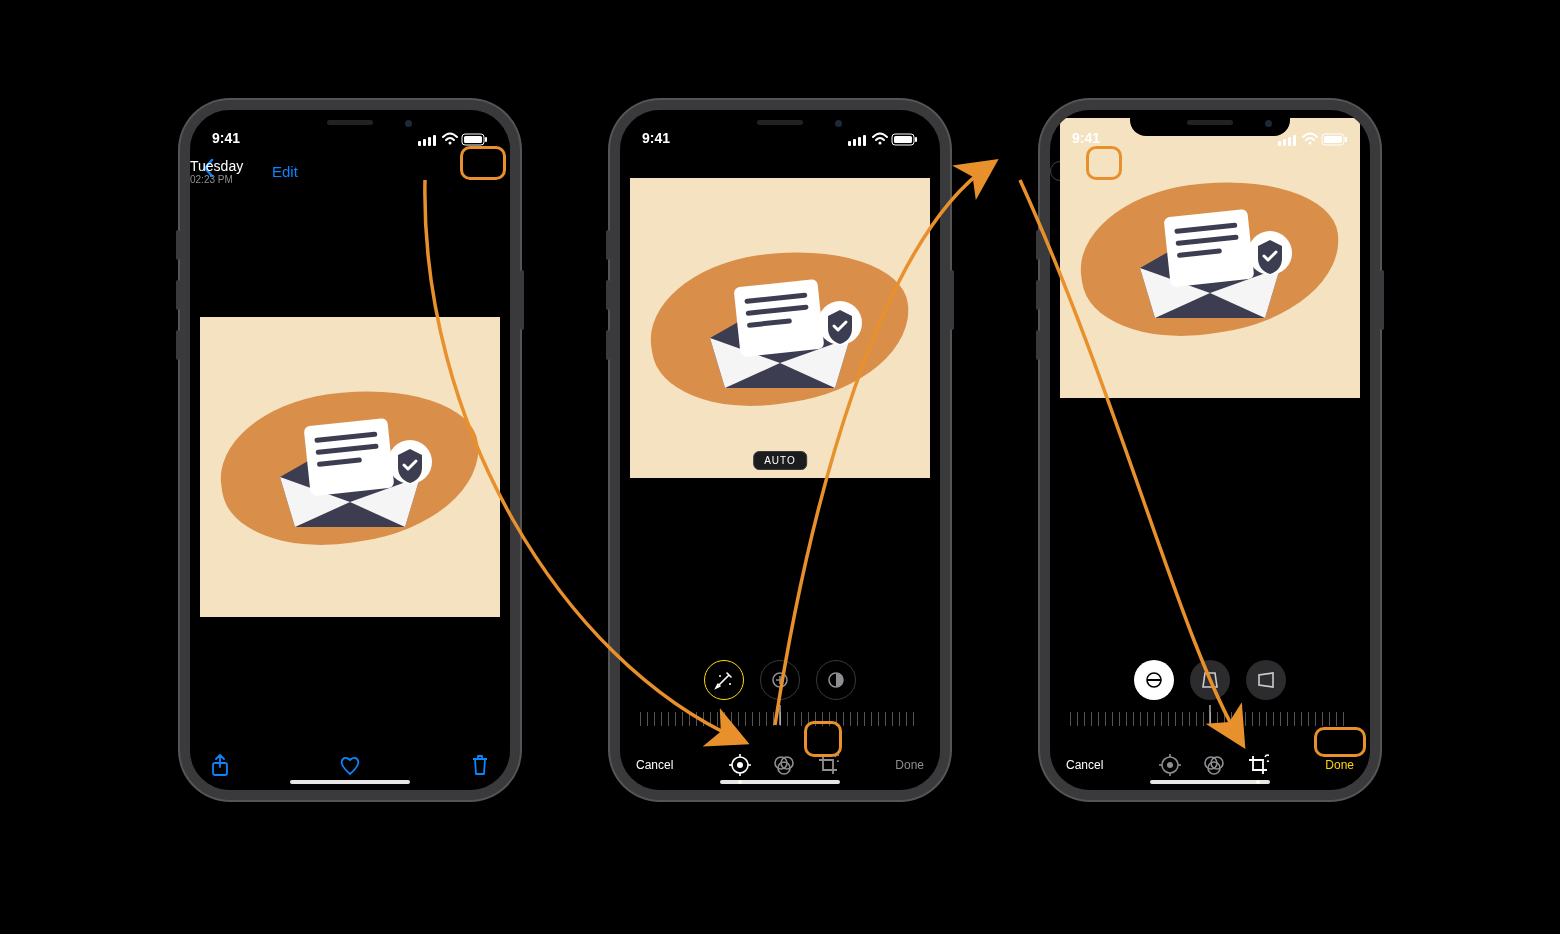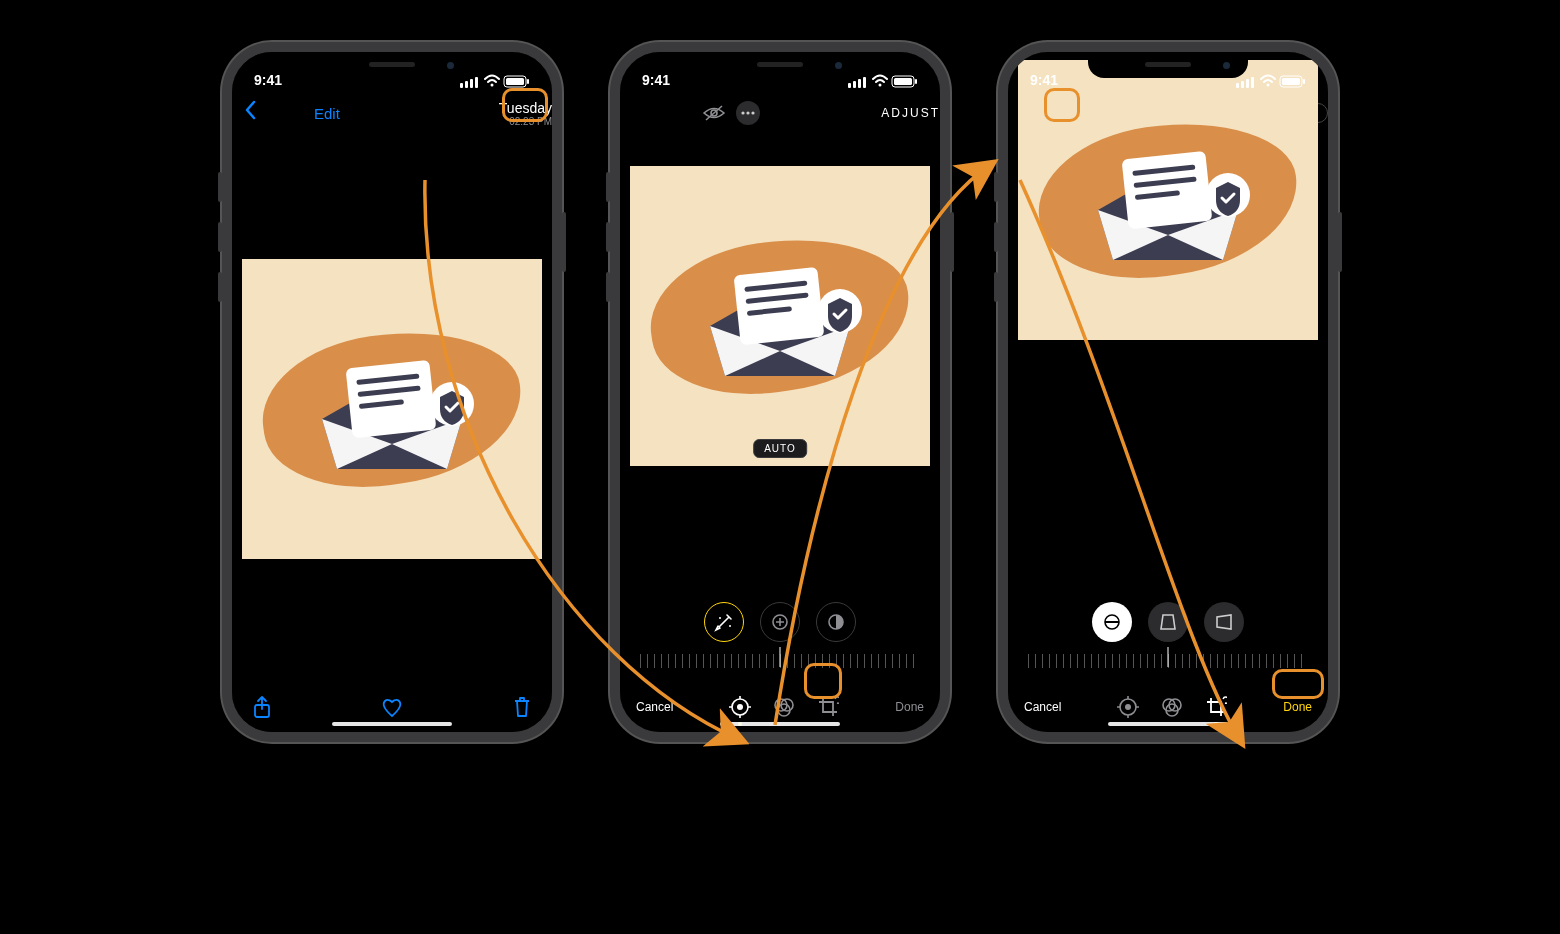--- a/index.html
+++ b/index.html
@@ -7,22 +7,22 @@
     background: #000;
     width: 1560px;
     height: 934px;
     font-family: -apple-system, "Helvetica Neue", Arial, sans-serif;
     position: relative;
     overflow: hidden;
   }
   .phones {
     display: flex;
     justify-content: center;
-    gap: 48px;
-    padding-top: 42px;
+    gap: 90px;
+    padding-top: 100px;
   }
   .phone {
     width: 340px;
     height: 700px;
     background: #000;
     border: 10px solid #3a3a3c;
     border-radius: 50px;
     position: relative;
     box-shadow: 0 0 0 2px #555, inset 0 0 0 2px #222;
   }
@@ -96,21 +96,21 @@
     height: 46px;
     display:flex;
     align-items:center;
     padding: 0 12px;
     position:relative;
   }
   .nav .left, .nav .right { display:flex; align-items:center; gap:10px; min-width:70px; }
   .nav .right{ justify-content:flex-start; }
   .nav .center {
     position:absolute; left:0; right:0;
-    display:flex; flex-direction:column; align-items:flex-end;
+    display:flex; flex-direction:column; align-items:flex-start;
     pointer-events:none;
   }
   .nav .title { color:#fff; font-size:14px; font-weight:500; }
   .nav .subtitle { color:#8e8e93; font-size:10px; }
   .nav .adjust { color:#fff; font-size:12px; letter-spacing:2px; font-weight:500; }
   .edit-btn { color:#0a84ff; font-size:15px; font-weight:400; }
   .back-chevron { color:#0a84ff; font-size:22px; font-weight:300; }
 
   .pill-btn {
     border:1px solid #444;
@@ -359,42 +359,20 @@
         <span>9:41</span>
         <span class="status-right">
           <span class="signal-icon">
               <svg width="70" height="14">
                 <use href="#status-icons"></use>
               </svg>
             </span>
         </span>
       </div>
 
-      <div class="nav">
-        <div class="left"></div>
-        <div class="center">
-            <span class="adjust">ADJUST</span>
-          </div>
-        <div class="right">
-          <span class="ico">
-            <svg width="24" height="18">
-                <path d="M2 9 Q12 0 22 9 Q12 18 2 9 Z" stroke="#8e8e93" stroke-width="1.6" fill="none"></path>
-                <circle cx="12" cy="9" r="3" stroke="#8e8e93" stroke-width="1.6" fill="none"></circle>
-                <line x1="4" y1="16" x2="20" y2="2" stroke="#8e8e93" stroke-width="1.6"></line>
-              </svg>
-          </span>
-          <span class="icon-circle">
-            <svg width="14" height="4">
-                <circle cx="2" cy="2" r="1.6" fill="#ccc"></circle>
-                <circle cx="7" cy="2" r="1.6" fill="#ccc"></circle>
-                <circle cx="12" cy="2" r="1.6" fill="#ccc"></circle>
-              </svg>
-          </span>
-        </div>
-      </div>
 
       <div class="content" style="align-items:flex-start;padding-top:30px">
         <div class="photo">
           <div class="blob"></div>
           <svg class="envelope" width="190" height="160" viewBox="-95 -80 190 160">
               <use href="#envelope-art"></use>
             </svg>
           <div class="auto-badge">AUTO</div>
         </div>
       </div>

